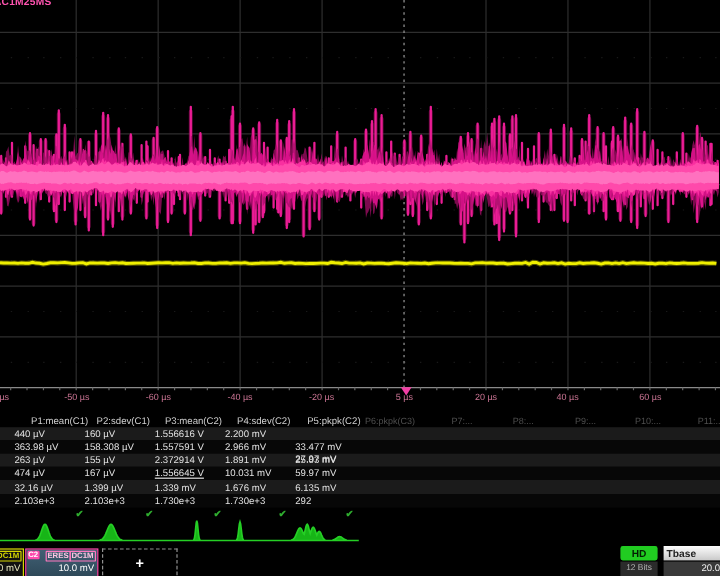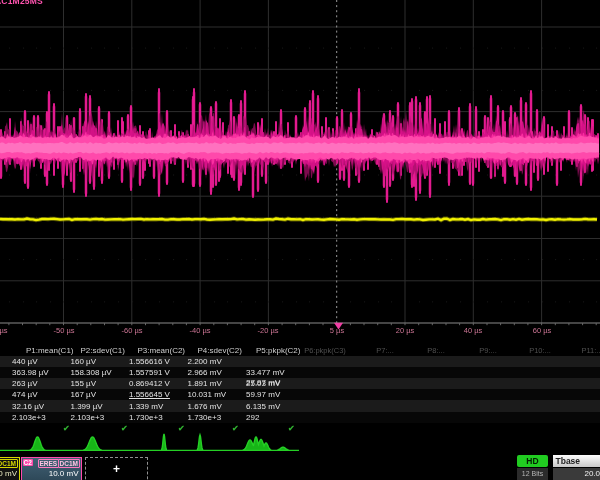--- a/index.html
+++ b/index.html
@@ -84,21 +84,21 @@
     <div class="tv" style="left:129.0px;top:357.0px;width:55.5px;">1.556616 V</div>
     <div class="tv" style="left:187.5px;top:357.0px;width:55.5px;">2.200 mV</div>
     <div class="tv" style="left:246.0px;top:378px;width:55.5px;">27.97 mV</div>
     <div class="tv" style="left:12.0px;top:368.1px;width:55.5px;">363.98 µV</div>
     <div class="tv" style="left:70.5px;top:368.1px;width:55.5px;">158.308 µV</div>
     <div class="tv" style="left:129.0px;top:368.1px;width:55.5px;">1.557591 V</div>
     <div class="tv" style="left:187.5px;top:368.1px;width:55.5px;">2.966 mV</div>
     <div class="tv" style="left:246.0px;top:368.1px;width:55.5px;">33.477 mV</div>
     <div class="tv" style="left:12.0px;top:379.3px;width:55.5px;">263 µV</div>
     <div class="tv" style="left:70.5px;top:379.3px;width:55.5px;">155 µV</div>
-    <div class="tv" style="left:129.0px;top:379.3px;width:55.5px;">0.869412 V</div>
+    <div class="tv" style="left:129.0px;top:379.3px;width:55.5px;">2.372914 V</div>
     <div class="tv" style="left:187.5px;top:379.3px;width:55.5px;">1.891 mV</div>
     <div class="tv" style="left:246.0px;top:379.3px;width:55.5px;">25.03 mV</div>
     <div class="tv" style="left:12.0px;top:390.4px;width:55.5px;">474 µV</div>
     <div class="tv" style="left:70.5px;top:390.4px;width:55.5px;">167 µV</div>
     <div class="tv" style="left:129.0px;top:390.4px;width:55.5px;text-decoration:underline;">1.556645 V</div>
     <div class="tv" style="left:187.5px;top:390.4px;width:55.5px;">10.031 mV</div>
     <div class="tv" style="left:246.0px;top:390.4px;width:55.5px;">59.97 mV</div>
     <div class="tv" style="left:12.0px;top:401.6px;width:55.5px;">32.16 µV</div>
     <div class="tv" style="left:70.5px;top:401.6px;width:55.5px;">1.399 µV</div>
     <div class="tv" style="left:129.0px;top:401.6px;width:55.5px;">1.339 mV</div>

